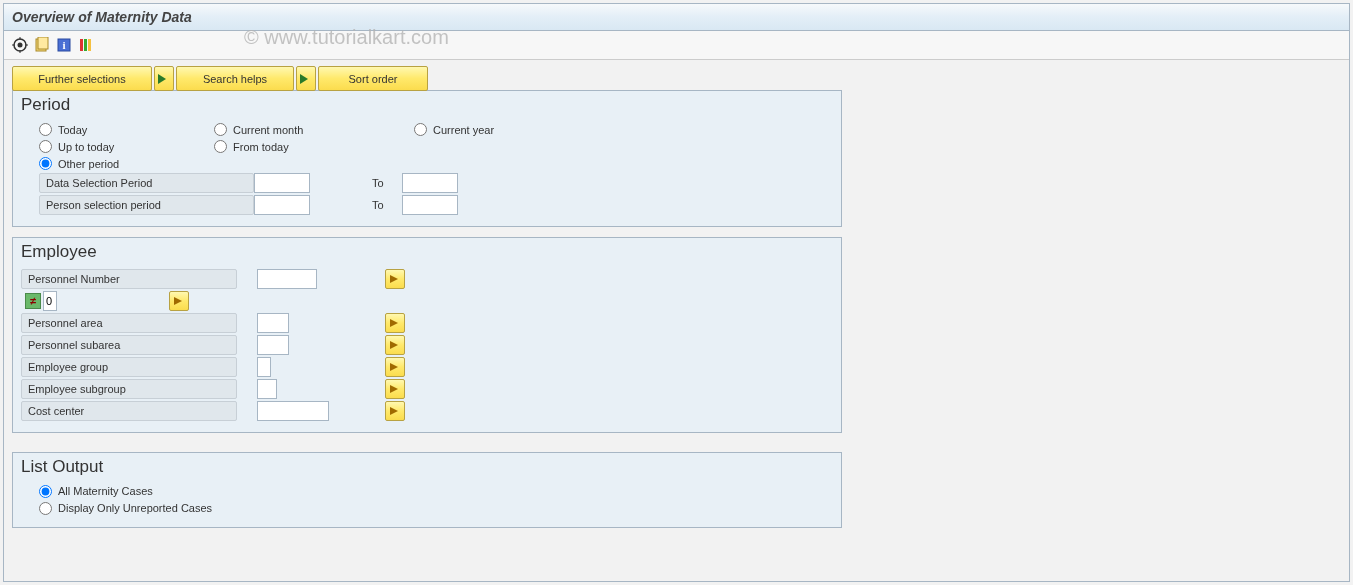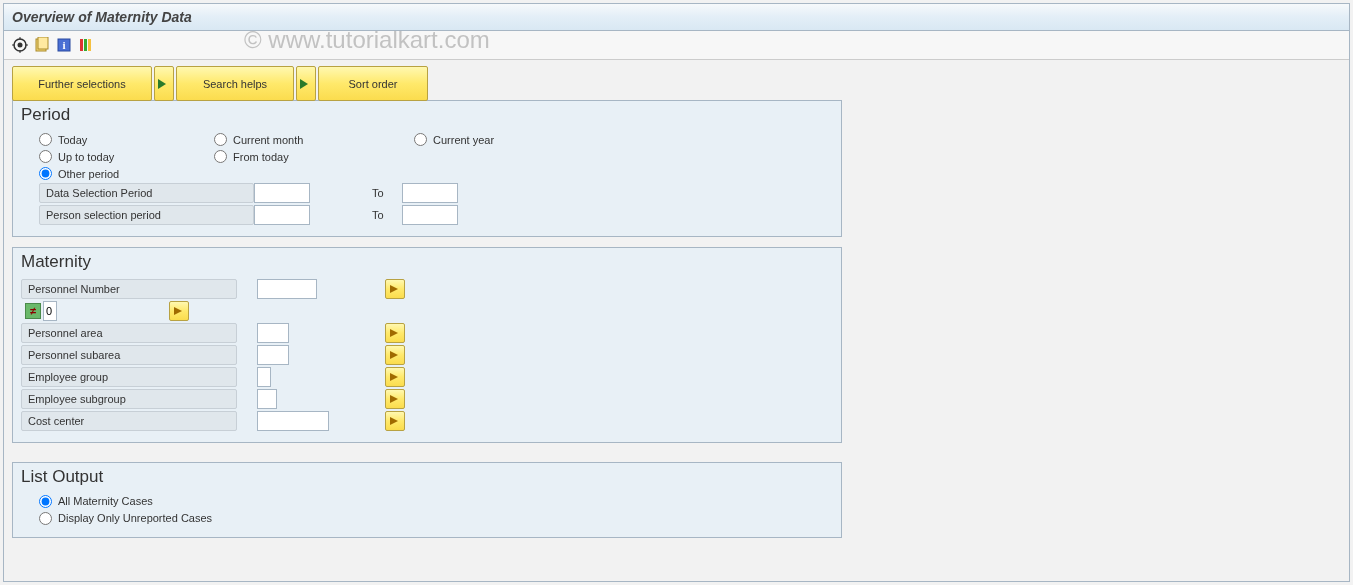--- a/index.html
+++ b/index.html
@@ -35,33 +35,33 @@
     align-items: center;
     gap: 6px;
     border-bottom: 1px solid #ccc;
     background: #f7f7f7;
     position: relative;
   }
   .watermark {
     position: absolute;
     left: 240px;
     top: -5px;
-    font-size: 24px;
+    font-size: 20px;
     color: rgba(180,180,180,0.8);
     font-family: Arial, sans-serif;
     pointer-events: none;
   }
   .icon-bar svg { display: block; }
   .content { padding: 6px 8px; }
   .button-row { display: flex; gap: 2px; margin-bottom: 0; }
   .yellow-btn {
     background: linear-gradient(to bottom, #fff8b0, #ffe96b 50%, #fbdc4e);
     border: 1px solid #b8a242;
     border-radius: 2px;
-    height: 35px;
+    height: 25px;
     display: flex;
     align-items: center;
     justify-content: center;
     font-size: 11px;
     padding: 0 8px;
     cursor: pointer;
   }
   .yellow-btn.wide { width: 140px; }
   .yellow-btn.wide2 { width: 118px; }
   .yellow-btn.wide3 { width: 110px; }
@@ -256,21 +256,21 @@
         <div class="field-label-wrap flw-period">
           <span>Person selection period</span>
         </div>
         <input class="txt-input txt-period" value="" style="">
         <span class="to-label">To</span>
         <input class="txt-input txt-period" value="" style="">
       </div>
     </div>
 
     <div class="group">
-      <div class="group-title">Maternity</div>
+      <div class="group-title">Employee</div>
 
       <div class="sel-row">
         <div class="field-label-wrap flw-sel">
             <span>Personnel Number</span>
           </div>
         <span style="width:20px"></span>
         <input class="txt-input" style="width: 60px;" value="">
         <span style="width:68px"></span>
         <div class="small-yellow">
             <svg width="10" height="8">

